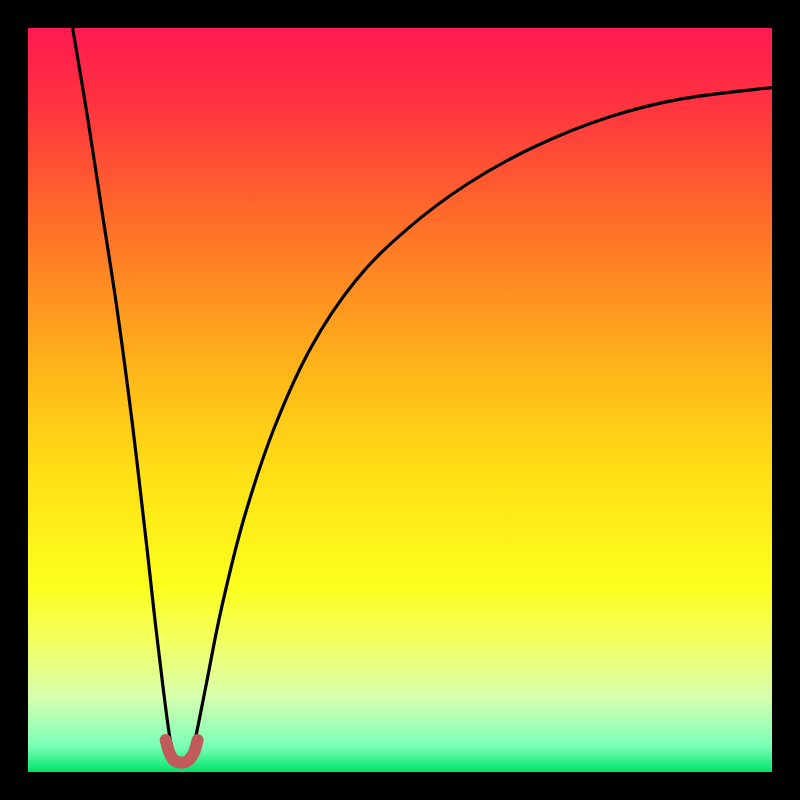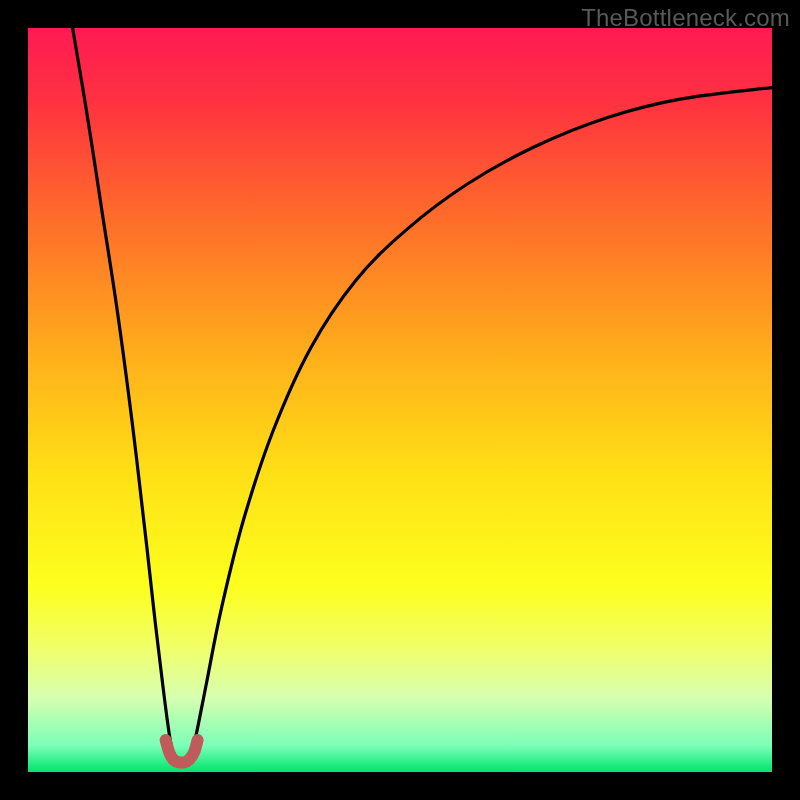--- a/index.html
+++ b/index.html
@@ -41,21 +41,20 @@
   svg.curve {
     position: absolute;
     inset: 0;
   }
 </style>
 </head>
 <body>
 
 <div class="frame">
 
-  <div class="watermark">TheBottleneck.com</div>
 
   <div class="plot-area">
     <svg class="gradient-bg" width="744" height="744" viewBox="0 0 744 744" preserveAspectRatio="none">
       <defs>
         <linearGradient id="bg-grad" x1="0" y1="0" x2="0" y2="1">
             <stop offset="0.00%" stop-color="#ff1a52"></stop>
             <stop offset="10.00%" stop-color="#ff3240"></stop>
             <stop offset="25.00%" stop-color="#ff6a2a"></stop>
             <stop offset="45.00%" stop-color="#ffb21a"></stop>
             <stop offset="60.00%" stop-color="#ffe015"></stop>

